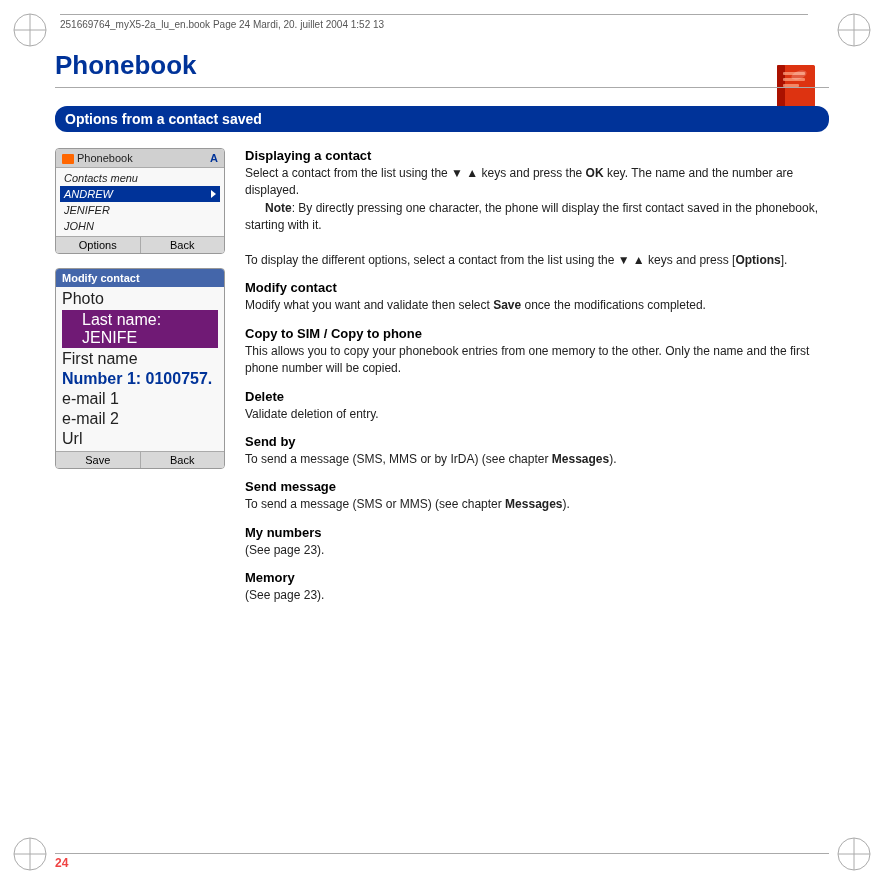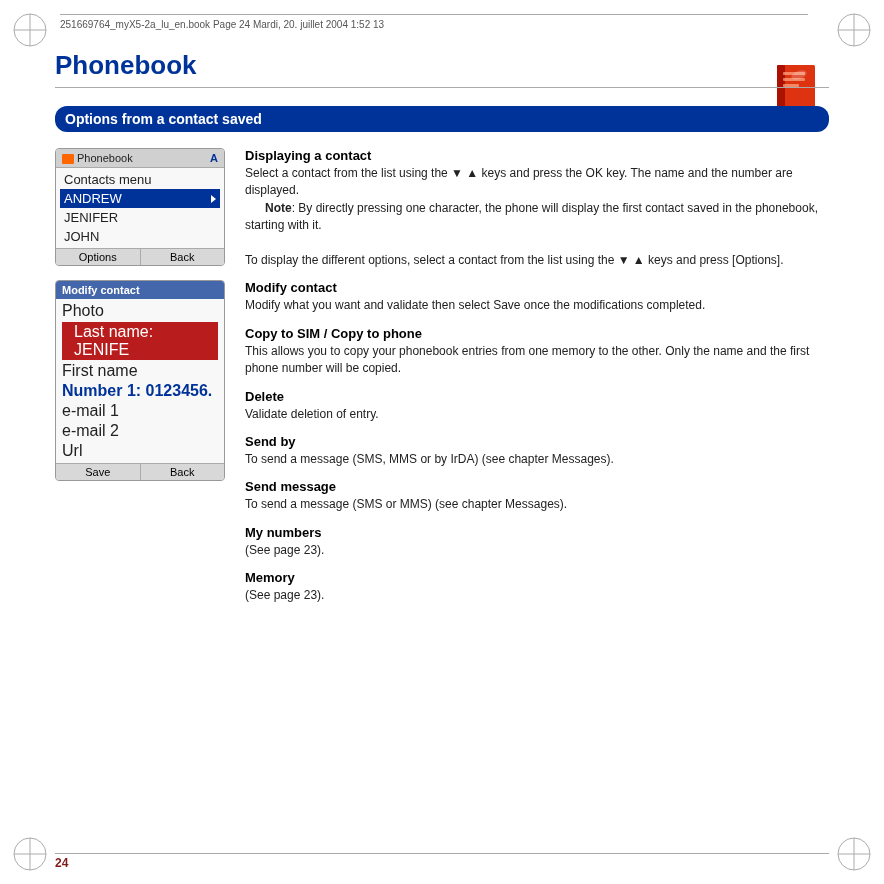--- a/index.html
+++ b/index.html
@@ -133,22 +133,23 @@
       vertical-align: middle;
     }
 
     .screen-body {
       padding: 2px 4px;
       background: #f8f8f8;
     }
 
     .screen-menu-item {
       padding: 2px 4px;
-      font-size: 13px;
+      font-size: 11px;
       color: #222;
+      font-style: italic;
     }
     .screen-menu-item.selected {
       background: #003399;
       color: #fff;
       display: flex;
       justify-content: space-between;
       align-items: center;
     }
     .screen-menu-item.selected .arrow-right {
       display: inline-block;
@@ -186,23 +187,23 @@
     .screen2-body {
       background: #f8f8f8;
       padding: 2px 6px;
     }
     .screen2-field {
       font-size: 16px;
       padding: 1px 0;
       color: #222;
     }
     .screen2-field.highlighted {
-      background: #b91c1c;
+      background: #701a75;
       color: #fff;
-      padding: 1px 12px;
+      padding: 1px 20px;
       margin: 1px 0;
     }
     .screen2-field.blue-text {
       color: #003399;
       font-weight: bold;
     }
 
     
     .topic {
       margin-bottom: 11px;
@@ -211,38 +212,38 @@
       font-weight: bold;
       font-size: 13px;
       color: #000;
       margin-bottom: 2px;
     }
     .topic-text {
       font-size: 12px;
       color: #222;
       line-height: 1.45;
     }
-    .topic-text .bold { font-weight: normal; }
+    .topic-text .bold { font-weight: bold; }
     .topic-text .note-bold { font-weight: bold; padding-left: 20px; }
 
     
     .bottom-rule {
       position: absolute;
       bottom: 30px;
       left: 55px;
       right: 55px;
       border: none;
       border-top: 1px solid #aaa;
     }
     .page-number {
       position: absolute;
       bottom: 14px;
       left: 55px;
       font-size: 12px;
-      color: #7f1d1d;
+      color: #ef4444;
       font-weight: bold;
     }
   </style>
 </head>
 <body>
 
 <div class="corner corner-tl">
   <svg viewBox="0 0 40 40">
       <circle cx="20" cy="20" r="16" fill="none" stroke="#aaa" stroke-width="1"></circle>
       <line x1="20" y1="4" x2="20" y2="36" stroke="#aaa" stroke-width="1"></line>
@@ -320,21 +321,21 @@
           <div class="screen-footer-btn">Back</div>
         </div>
       </div>
 
       <div class="phone-screen">
         <div class="screen2-header">Modify contact</div>
         <div class="screen2-body">
           <div class="screen2-field">Photo</div>
           <div class="screen2-field highlighted">Last name: JENIFE</div>
           <div class="screen2-field">First name</div>
-          <div class="screen2-field blue-text">Number 1: 0123456.</div>
+          <div class="screen2-field blue-text">Number 1: 0100757.</div>
           <div class="screen2-field">e-mail 1</div>
           <div class="screen2-field">e-mail 2</div>
           <div class="screen2-field">Url</div>
         </div>
         <div class="screen-footer">
           <div class="screen-footer-btn">Save</div>
           <div class="screen-footer-btn">Back</div>
         </div>
       </div>
     </div>

